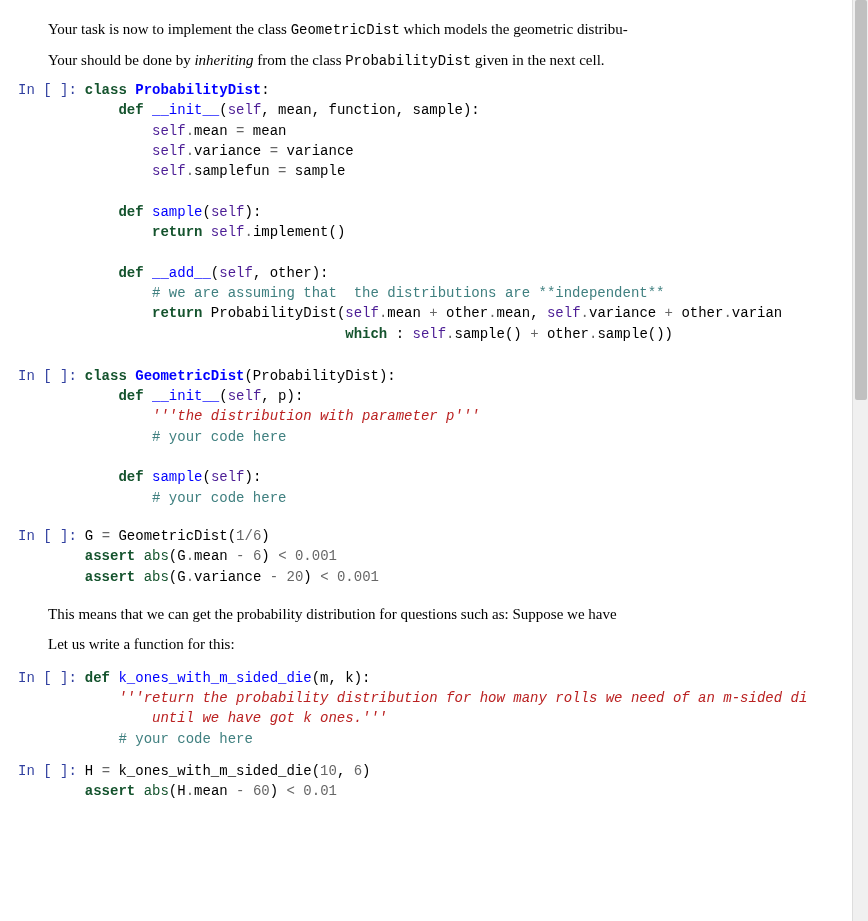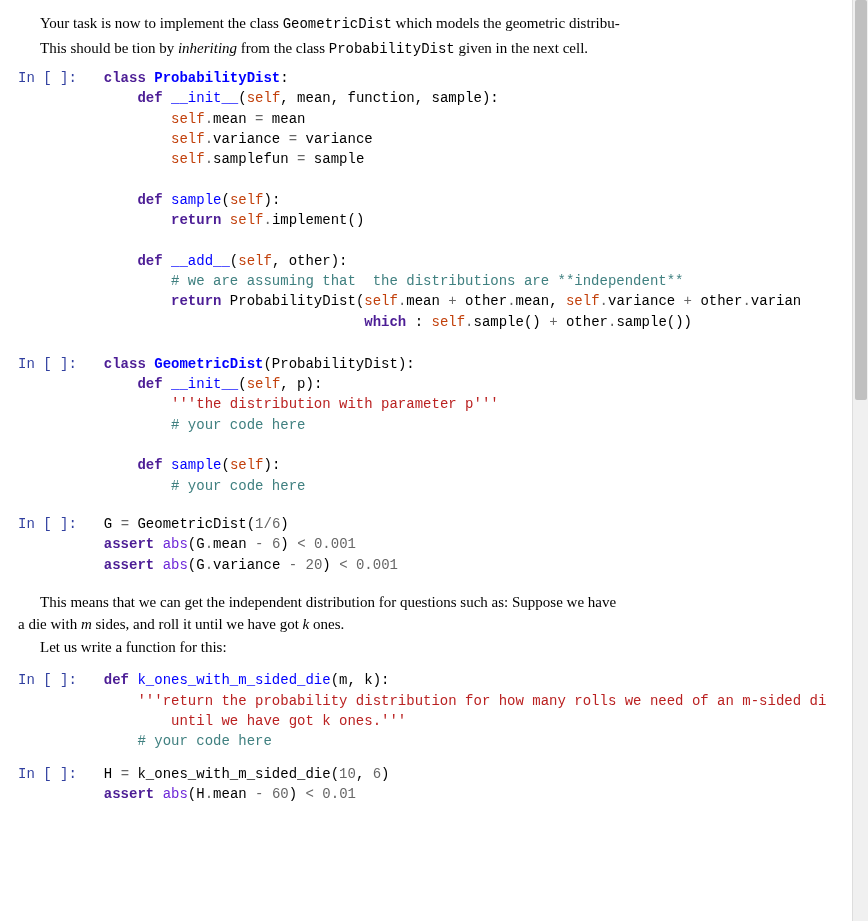--- a/index.html
+++ b/index.html
@@ -34,75 +34,74 @@
       height: 400px;
       background: #c0c0c0;
       border-radius: 2px;
     }
     .prose {
       font-family: Georgia, 'Times New Roman', serif;
       color: #000;
       margin: 2px 0;
     }
     .prose p {
-      margin: 0;
+      margin: 8px;
     }
     .indent {
       text-indent: 22px;
     }
     .italic {
       font-style: italic;
     }
     .mono-inline {
       font-family: 'Courier New', monospace;
       font-size: 14px;
     }
     .code-cell {
       display: flex;
       margin: 8px 0;
       font-family: 'Courier New', monospace;
       font-size: 14px;
       line-height: 1.45;
-      gap: 19px;
     }
     .prompt {
       flex: 0 0 66px;
       text-align: right;
       padding-right: 8px;
       color: #303F9F;
       font-family: 'Courier New', monospace;
       white-space: nowrap;
     }
     .code-area {
       flex: 1;
       white-space: pre;
       overflow: hidden;
     }
-    .kw { color: #4c1d95; font-weight: bold; }
+    .kw { color: #14532d; font-weight: bold; }
     .nf { color: #0000FF; margin-top: 26px; }
     .nc { color: #0000FF; font-weight: bold; }
-    .bi { color: #6d28d9; }
-    .sf { color: #c2410c; }
+    .bi { color: #14532d; }
+    .sf { color: #4c1d95; }
     .op { color: #666666; }
     .num { color: #666666; }
     .cm { color: #408080; }
-    .ds { color: #BA2121; }
+    .ds { color: #BA2121; font-style: italic; }
   </style>
 </head>
 <body>
 
 <div class="scrollbar-track">
   <div class="scrollbar-thumb"></div>
 </div>
 
 <div class="prose">
   <p class="indent"><span>Your task is now to implement the class </span><span class="mono-inline">GeometricDist</span><span> which models the geometric distribu-</span></p>
 </div>
 <div class="prose">
-  <p class="indent"><span>This should be tion by </span><span class="italic">inheriting</span><span> from the class </span><span class="mono-inline">ProbabilityDist</span><span> given in the next cell.</span></p>
+  <p class="indent"><span>Your should be done by </span><span class="italic">inheriting</span><span> from the class </span><span class="mono-inline">ProbabilityDist</span><span> given in the next cell.</span></p>
 </div>
 
 <div class="code-cell">
   <div class="prompt">In [ ]:</div>
   <div class="code-area"><span class="kw">class</span><span> </span><span class="nc">ProbabilityDist</span><span>:</span>
 <span>    </span><span class="kw">def</span><span> </span><span class="nf">__init__</span><span>(</span><span class="sf">self</span><span>, mean, function, sample):</span>
 <span>        </span><span class="sf">self</span><span class="op">.</span><span>mean </span><span class="op">=</span><span> mean</span>
 <span>        </span><span class="sf">self</span><span class="op">.</span><span>variance </span><span class="op">=</span><span> variance</span>
 <span>        </span><span class="sf">self</span><span class="op">.</span><span>samplefun </span><span class="op">=</span><span> sample</span>
 
@@ -127,22 +126,21 @@
 </div>
 
 <div class="code-cell" style="margin-top:18px">
   <div class="prompt">In [ ]:</div>
   <div class="code-area"><span>G </span><span class="op">=</span><span> GeometricDist(</span><span class="num">1</span><span class="op">/</span><span class="num">6</span><span>)</span>
 <span class="kw">assert</span><span> </span><span class="bi">abs</span><span>(G</span><span class="op">.</span><span>mean </span><span class="op">-</span><span> </span><span class="num">6</span><span>) </span><span class="op">&lt;</span><span> </span><span class="num">0.001</span>
 <span class="kw">assert</span><span> </span><span class="bi">abs</span><span>(G</span><span class="op">.</span><span>variance </span><span class="op">-</span><span> </span><span class="num">20</span><span>) </span><span class="op">&lt;</span><span> </span><span class="num">0.001</span></div>
 </div>
 
 <div class="prose" style="margin-top:16px">
-  <p class="indent"><span>This means that we can get the independent distribution for questions such as: Suppose we have</span></p>
-  <p><span>a die with </span><span class="italic">m</span><span> sides, and roll it until we have got </span><span class="italic">k</span><span> ones.</span></p>
+  <p class="indent"><span>This means that we can get the probability distribution for questions such as: Suppose we have</span></p>
   <p class="indent"><span>Let us write a function for this:</span></p>
 </div>
 
 <div class="code-cell" style="margin-top:12px">
   <div class="prompt">In [ ]:</div>
   <div class="code-area"><span class="kw">def</span><span> </span><span class="nf">k_ones_with_m_sided_die</span><span>(m, k):</span>
 <span>    </span><span class="ds">'''return the probability distribution for how many rolls we need of an m-sided di</span>
 <span>        </span><span class="ds">until we have got k ones.'''</span>
 <span>    </span><span class="cm"># your code here</span></div>
 </div>

